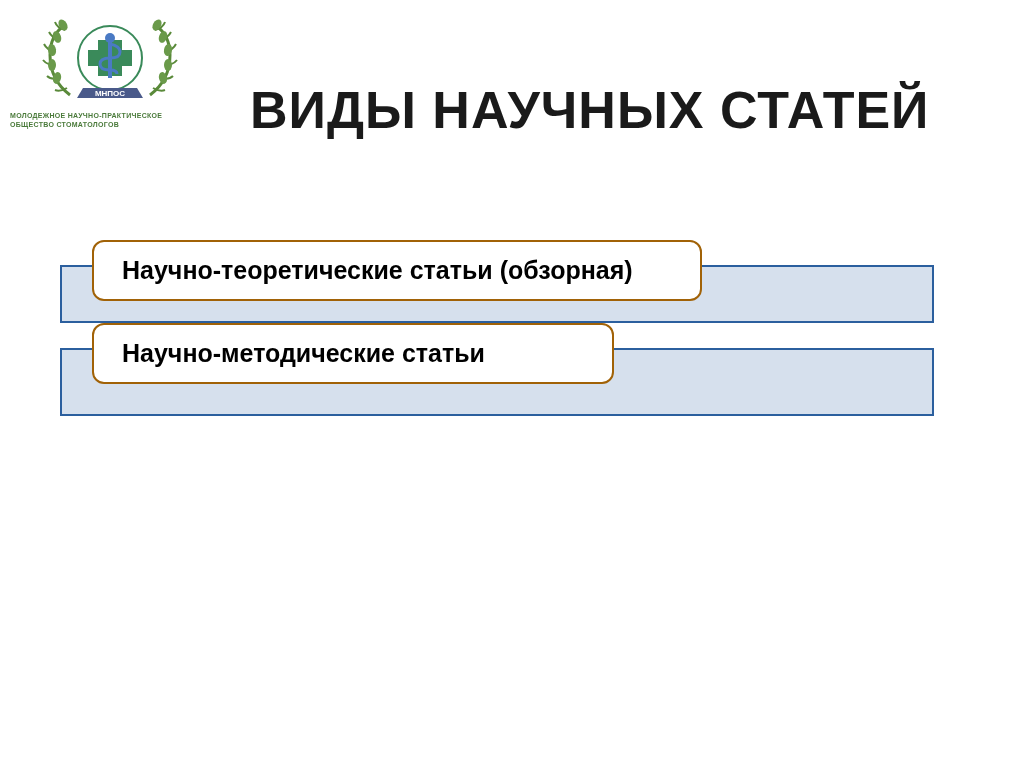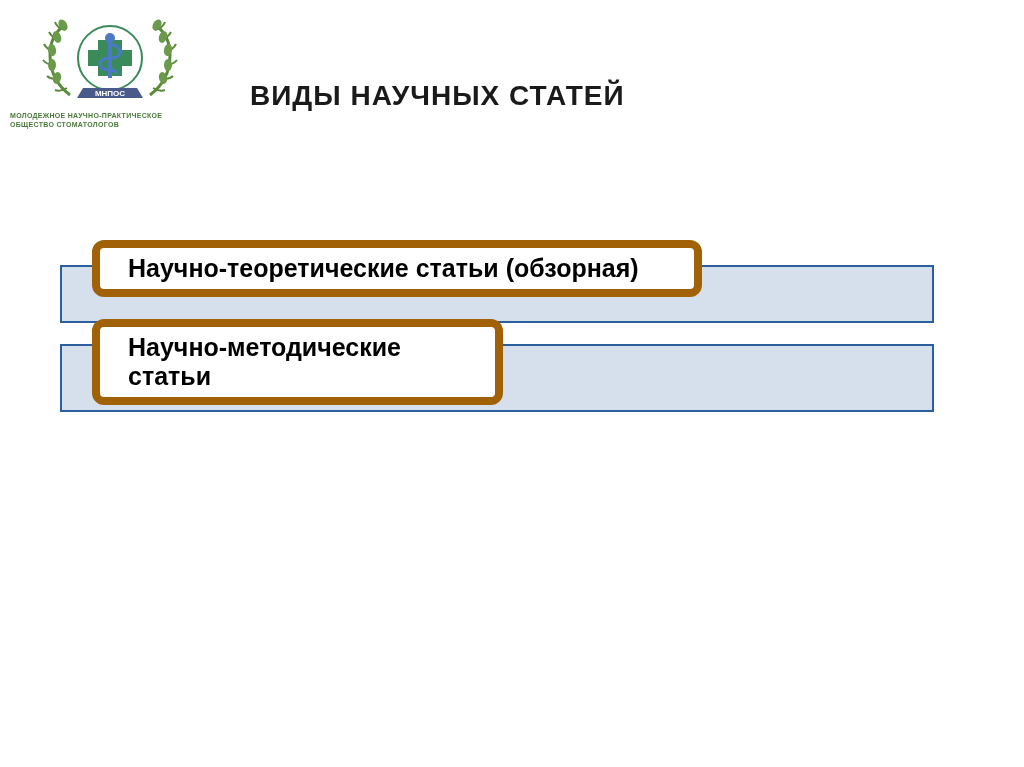--- a/index.html
+++ b/index.html
@@ -31,21 +31,21 @@
       font-size: 7px;
       color: #4a7a3a;
       font-weight: bold;
       margin-top: 2px;
       letter-spacing: 0.3px;
     }
     .page-title {
       position: absolute;
       top: 80px;
       left: 250px;
-      font-size: 28px;
+      font-size: 52px;
       font-weight: bold;
       color: #1a1a1a;
       letter-spacing: 1px;
     }
     .items-container {
       position: absolute;
       top: 240px;
       left: 60px;
       right: 90px;
     }
@@ -59,33 +59,33 @@
       left: 0;
       right: 0;
       height: 58px;
       background: #d6e0ed;
       border: 2px solid #2b5f9e;
       z-index: 1;
     }
     .item-box {
       position: relative;
       background: #ffffff;
-      border: 8px solid #a16207;
+      border: 2px solid #a16207;
       border-radius: 12px;
-      padding: 6px 28px;
+      padding: 14px 28px;
       margin-left: 32px;
       display: inline-block;
       z-index: 2;
       font-size: 25px;
       font-weight: bold;
       color: #000000;
     }
     .item-group-1 .item-box { width: 610px; }
     .item-group-2 .item-box { width: 465px; }
-    .item-group-3 .item-box { width: 411px; }
+    .item-group-3 .item-box { width: 522px; }
     .item-group-2 { margin-bottom: 22px; }
     .item-group-3 { margin-bottom: 22px; }
     .item-bg-tall { height: 68px; }
   </style>
 </head>
 <body>
 
 <div class="logo-container">
   <div class="logo">
     <svg viewBox="0 0 150 100" width="150" height="100">

